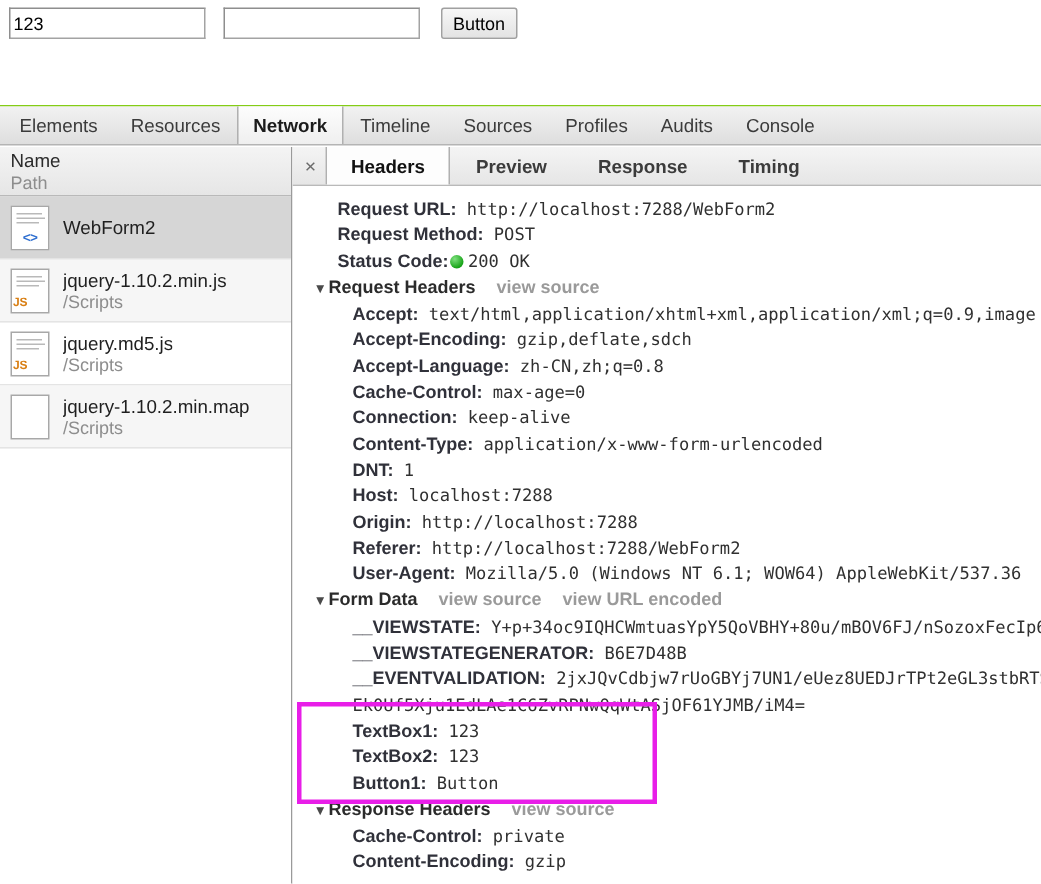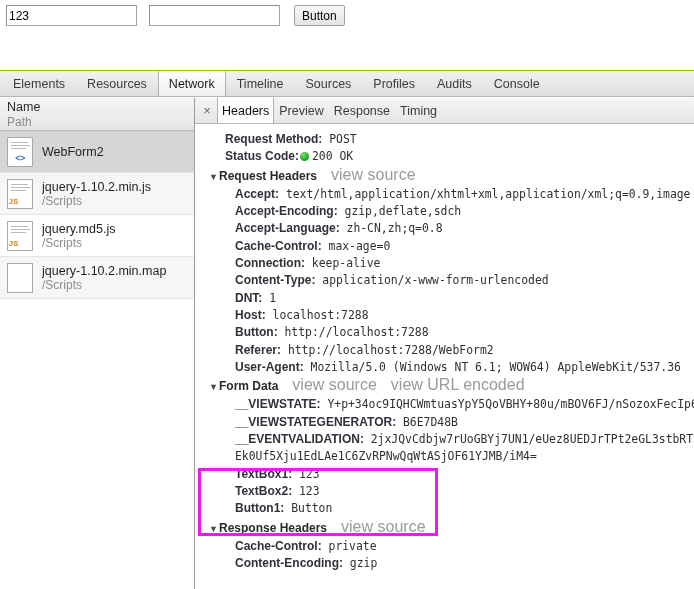--- a/index.html
+++ b/index.html
@@ -75,20 +75,21 @@
     cursor: default;
     border-left: 1px solid transparent;
     border-right: 1px solid transparent;
     white-space: nowrap;
   }
   .mtab.sel {
     background: linear-gradient(#fdfdfd, #efefef);
     border-left: 1px solid #b0b0b0;
     border-right: 1px solid #b0b0b0;
     color: #1c1c1c;
+    font-weight: bold;
   }
 
   
   #dt-body {
     position: absolute; left: 0; top: 27px; right: 0; bottom: 0;
     display: flex;
   }
 
   
   #left {
@@ -154,24 +155,25 @@
     border-bottom: 1px solid #b9b9b9;
     display: flex; align-items: stretch;
     padding-left: 2px;
   }
   #close-x {
     display: flex; align-items: center; justify-content: center;
     width: 20px; color: #6a6a6a; font-size: 13px; cursor: default;
   }
   .dtab {
     display: flex; align-items: center;
-    padding: 0 4px;
+    padding: 0 16px;
     font-size: 12.5px; color: #3b3b3b; cursor: default;
     border-left: 1px solid transparent; border-right: 1px solid transparent;
     white-space: nowrap;
+    font-weight: bold;
   }
   .dtab.sel {
     background: #fdfdfd;
     border-left: 1px solid #b0b0b0;
     border-right: 1px solid #b0b0b0;
     color: #111;
   }
 
   #detail-body {
     position: absolute; left: 0; top: 27px; right: 0; bottom: 0;
@@ -196,23 +198,23 @@
     font-family: "Liberation Sans", sans-serif;
     font-weight: bold;
     font-size: 12px;
     line-height: 17.3px;
     color: #2b2b2b;
     padding-left: 14px;
     white-space: nowrap;
   }
   .sect .tri { display: inline-block; width: 10px; font-size: 9px; color: #4a4a4a; }
   .sect .vs {
-    font-weight: normal;
+    font-weight: bold;
     color: #9a9a9a;
-    font-size: 16px;
+    font-size: 12px;
     margin-left: 14px;
   }
   .dot {
     display: inline-block;
     width: 9px; height: 9px; border-radius: 50%;
     background: radial-gradient(circle at 35% 30%, #7ee07e, #17a317 70%, #0d7a0d);
     vertical-align: -1px;
     margin: 0 3px 0 1px;
   }
   .sub { padding-left: 40px; }
@@ -313,33 +315,34 @@
         <div id="detail-tabs">
           <div id="close-x">×</div>
           <div class="dtab sel">Headers</div>
           <div class="dtab">Preview</div>
           <div class="dtab">Response</div>
           <div class="dtab">Timing</div>
         </div>
 
         <div id="detail-body">
 
+          <div class="line"><span class="k">Request URL:</span> <span>http://localhost:7288/WebForm2</span></div>
           <div class="line"><span class="k">Request Method:</span> <span>POST</span></div>
           <div class="line"><span class="k">Status Code:</span><span class="dot"></span><span>200 OK</span></div>
 
           <div class="sect"><span class="tri">▼</span><span>Request Headers</span><span class="vs">view source</span></div>
           <div class="line sub"><span class="k">Accept:</span> <span>text/html,application/xhtml+xml,application/xml;q=0.9,image</span></div>
           <div class="line sub"><span class="k">Accept-Encoding:</span> <span>gzip,deflate,sdch</span></div>
           <div class="line sub"><span class="k">Accept-Language:</span> <span>zh-CN,zh;q=0.8</span></div>
           <div class="line sub"><span class="k">Cache-Control:</span> <span>max-age=0</span></div>
           <div class="line sub"><span class="k">Connection:</span> <span>keep-alive</span></div>
           <div class="line sub"><span class="k">Content-Type:</span> <span>application/x-www-form-urlencoded</span></div>
           <div class="line sub"><span class="k">DNT:</span> <span>1</span></div>
           <div class="line sub"><span class="k">Host:</span> <span>localhost:7288</span></div>
-          <div class="line sub"><span class="k">Button:</span> <span>http://localhost:7288</span></div>
+          <div class="line sub"><span class="k">Origin:</span> <span>http://localhost:7288</span></div>
           <div class="line sub"><span class="k">Referer:</span> <span>http://localhost:7288/WebForm2</span></div>
           <div class="line sub"><span class="k">User-Agent:</span> <span>Mozilla/5.0 (Windows NT 6.1; WOW64) AppleWebKit/537.36</span></div>
 
           <div class="sect"><span class="tri">▼</span><span>Form Data</span><span class="vs">view source</span><span class="vs">view URL encoded</span></div>
           <div class="line sub"><span class="k">__VIEWSTATE:</span> <span>Y+p+34oc9IQHCWmtuasYpY5QoVBHY+80u/mBOV6FJ/nSozoxFecIp6</span></div>
           <div class="line sub"><span class="k">__VIEWSTATEGENERATOR:</span> <span>B6E7D48B</span></div>
           <div class="line sub"><span class="k">__EVENTVALIDATION:</span> <span>2jxJQvCdbjw7rUoGBYj7UN1/eUez8UEDJrTPt2eGL3stbRTS</span></div>
           <div class="line sub"><span>Ek0Uf5Xju1EdLAe1C6ZvRPNwQqWtASjOF61YJMB/iM4=</span></div>
           <div class="line sub"><span class="k">TextBox1:</span> <span>123</span></div>
           <div class="line sub"><span class="k">TextBox2:</span> <span>123</span></div>

